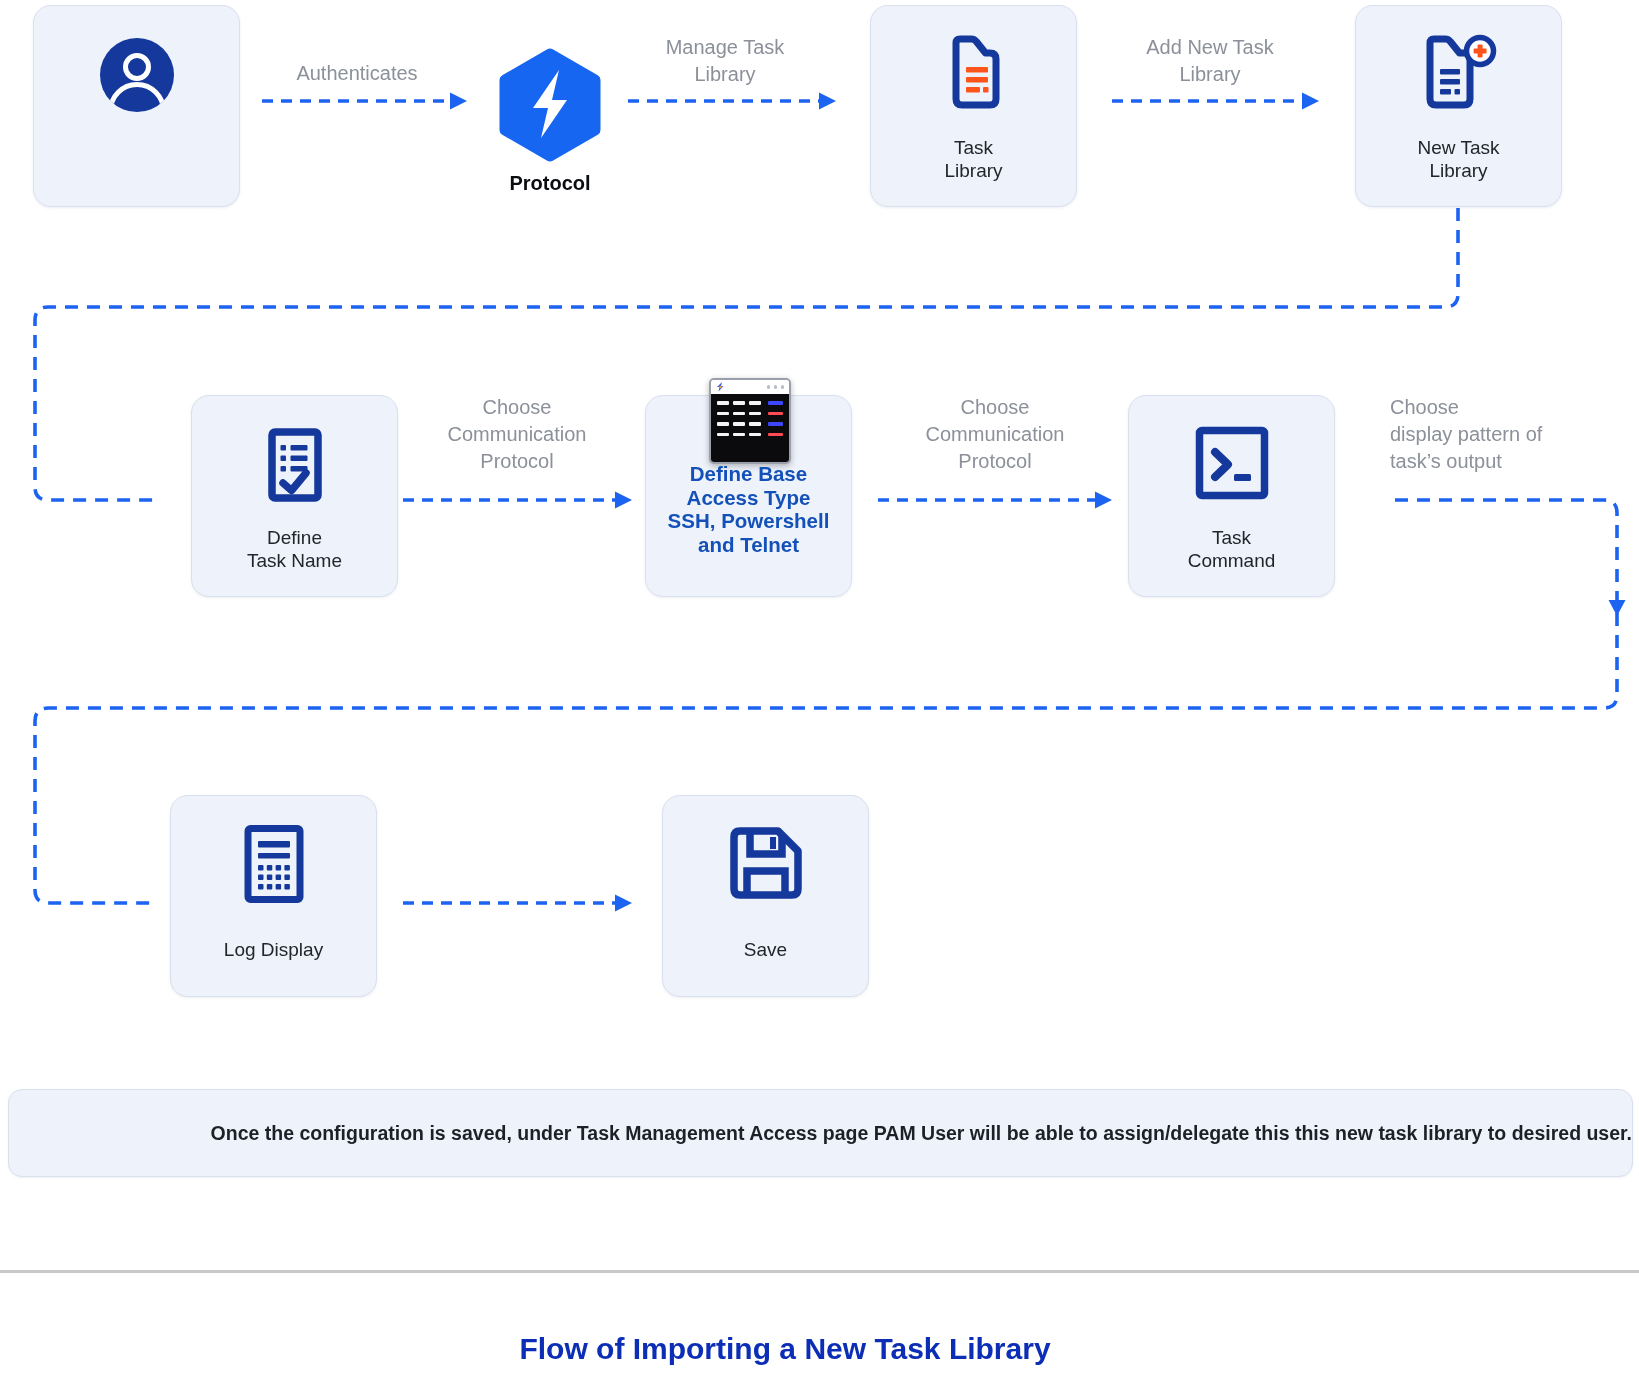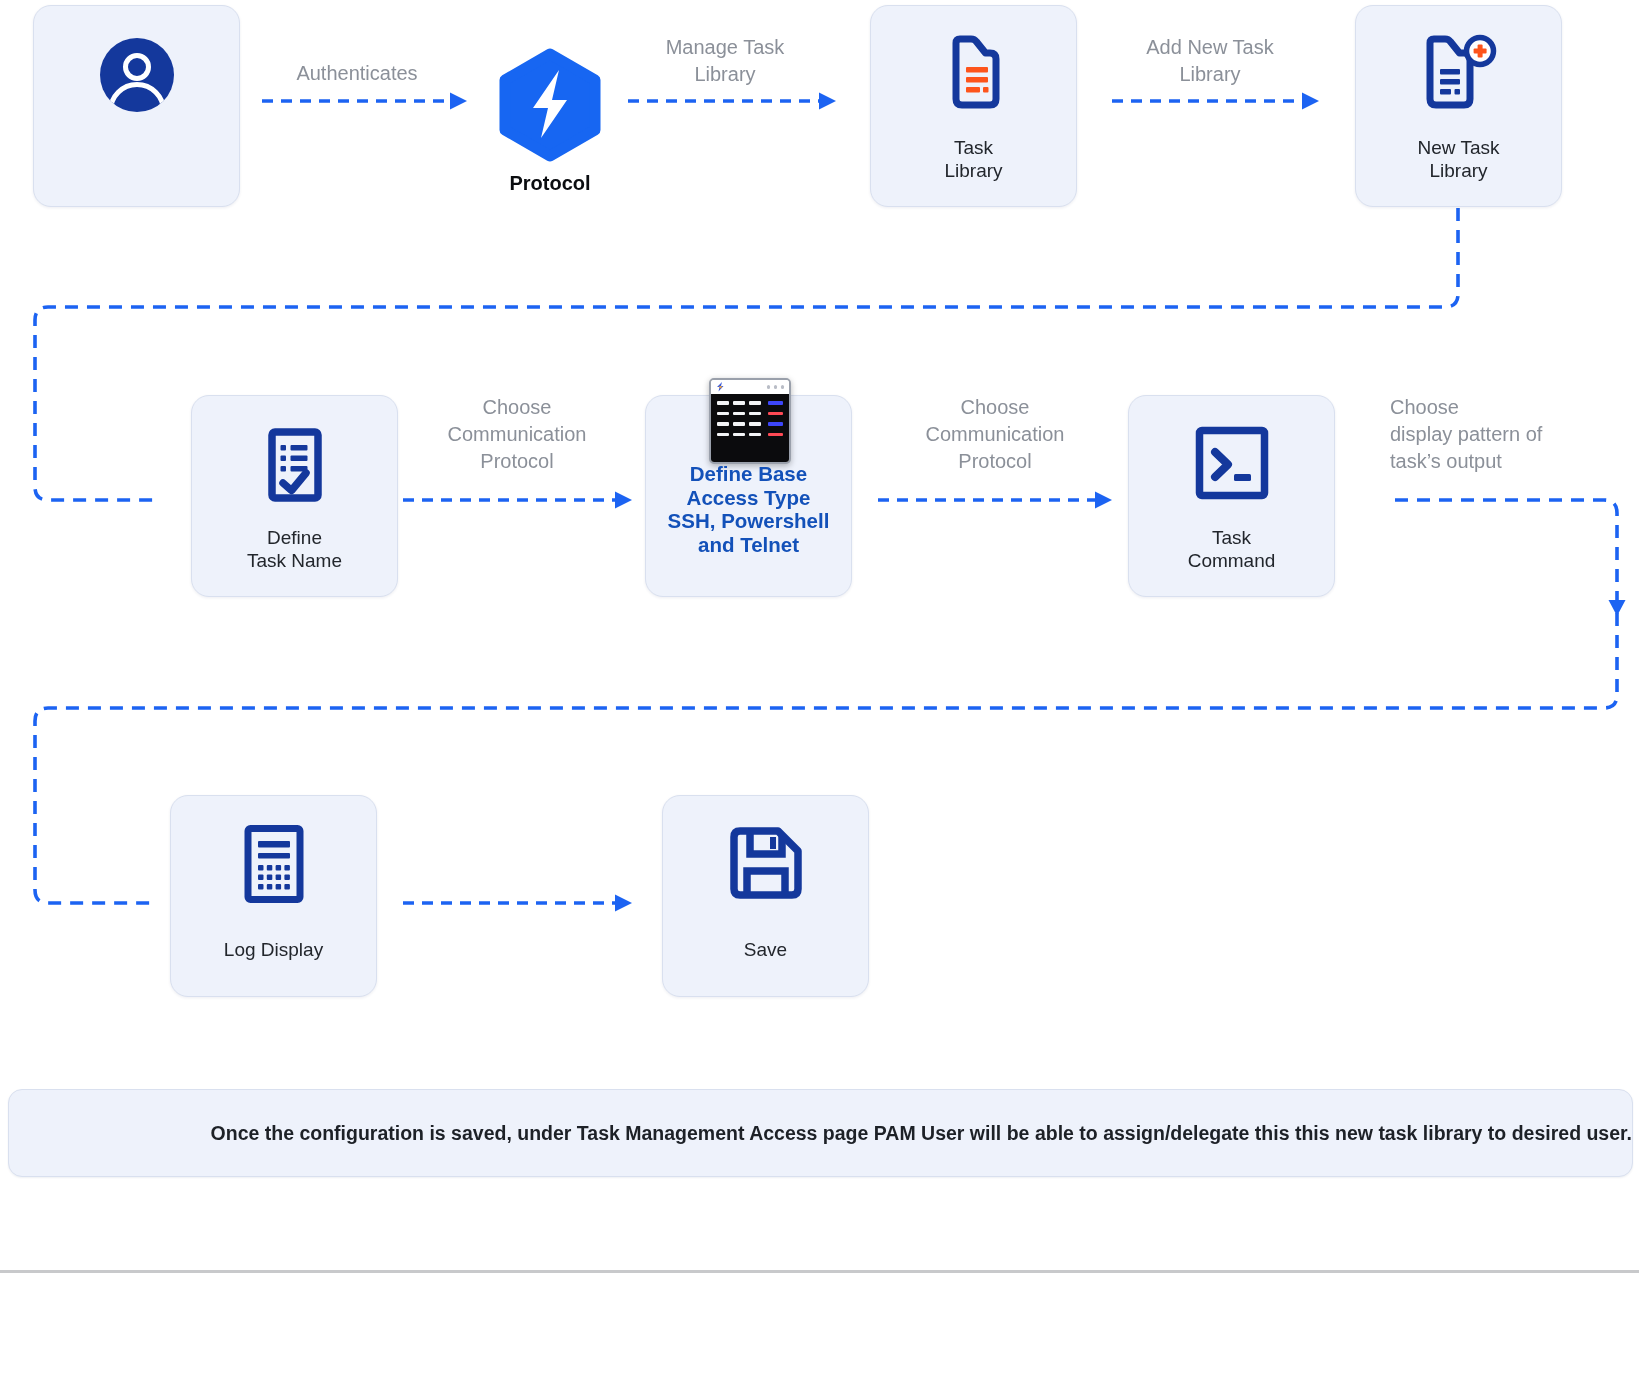--- a/index.html
+++ b/index.html
@@ -298,14 +298,15 @@
         <path d="M20 69 V47 H58 V69" fill="none" stroke="#14389c" stroke-width="7.5"></path>
       </svg>
     </div>
     <div class="label">Save</div>
   </div>
 
   <div class="note">
     <div class="ntext">Once the configuration is saved, under Task Management Access page PAM User will be able to assign/delegate this this new task library to desired user.</div>
   </div>
   <div class="divider"></div>
+  <div class="title">Flow of Importing a New Task Library</div>
 
 </div>
 
 </body></html>

